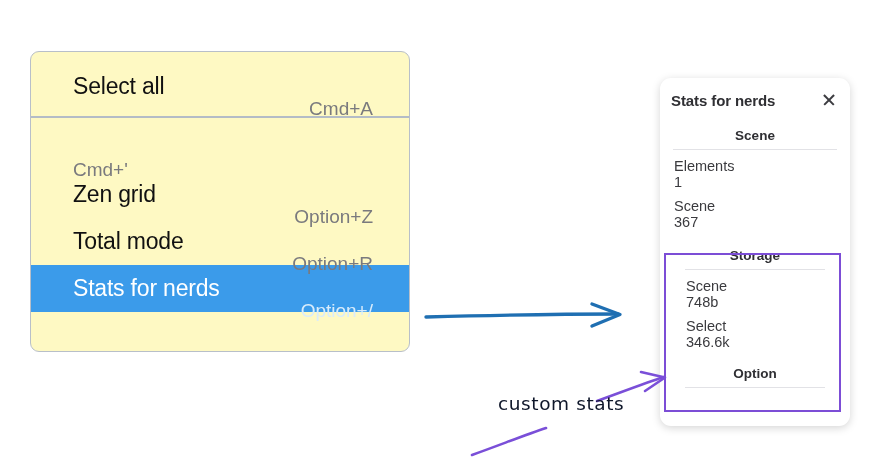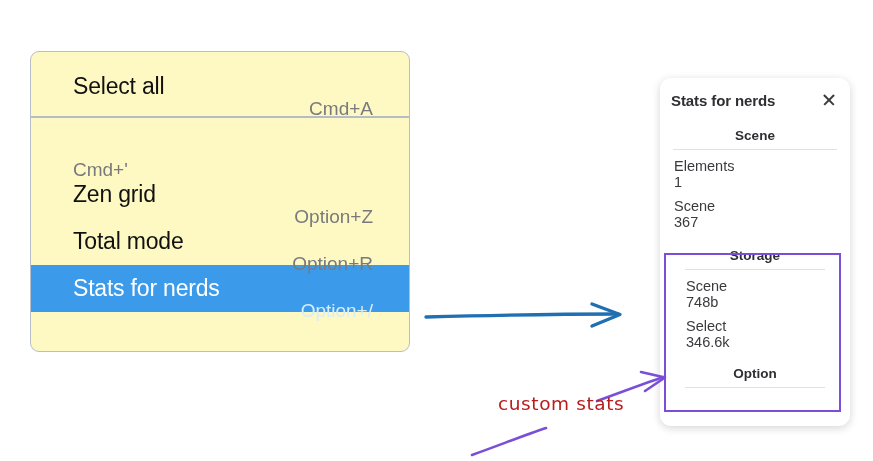--- a/index.html
+++ b/index.html
@@ -157,21 +157,21 @@
     left: 0; top: 0;
     width: 873px; height: 461px;
     pointer-events: none;
   }
   #custom-stats-label {
     position: absolute;
     left: 498px;
     top: 393px;
     font-family: "DejaVu Sans", sans-serif;
     font-size: 18.5px;
-    color: #b91c1c;
+    color: #0f172a;
     letter-spacing: 0.6px;
     white-space: nowrap;
   }
 </style>
 </head>
 <body>
 
 <div id="context-menu">
   <div class="menu-pad-top"></div>
 

